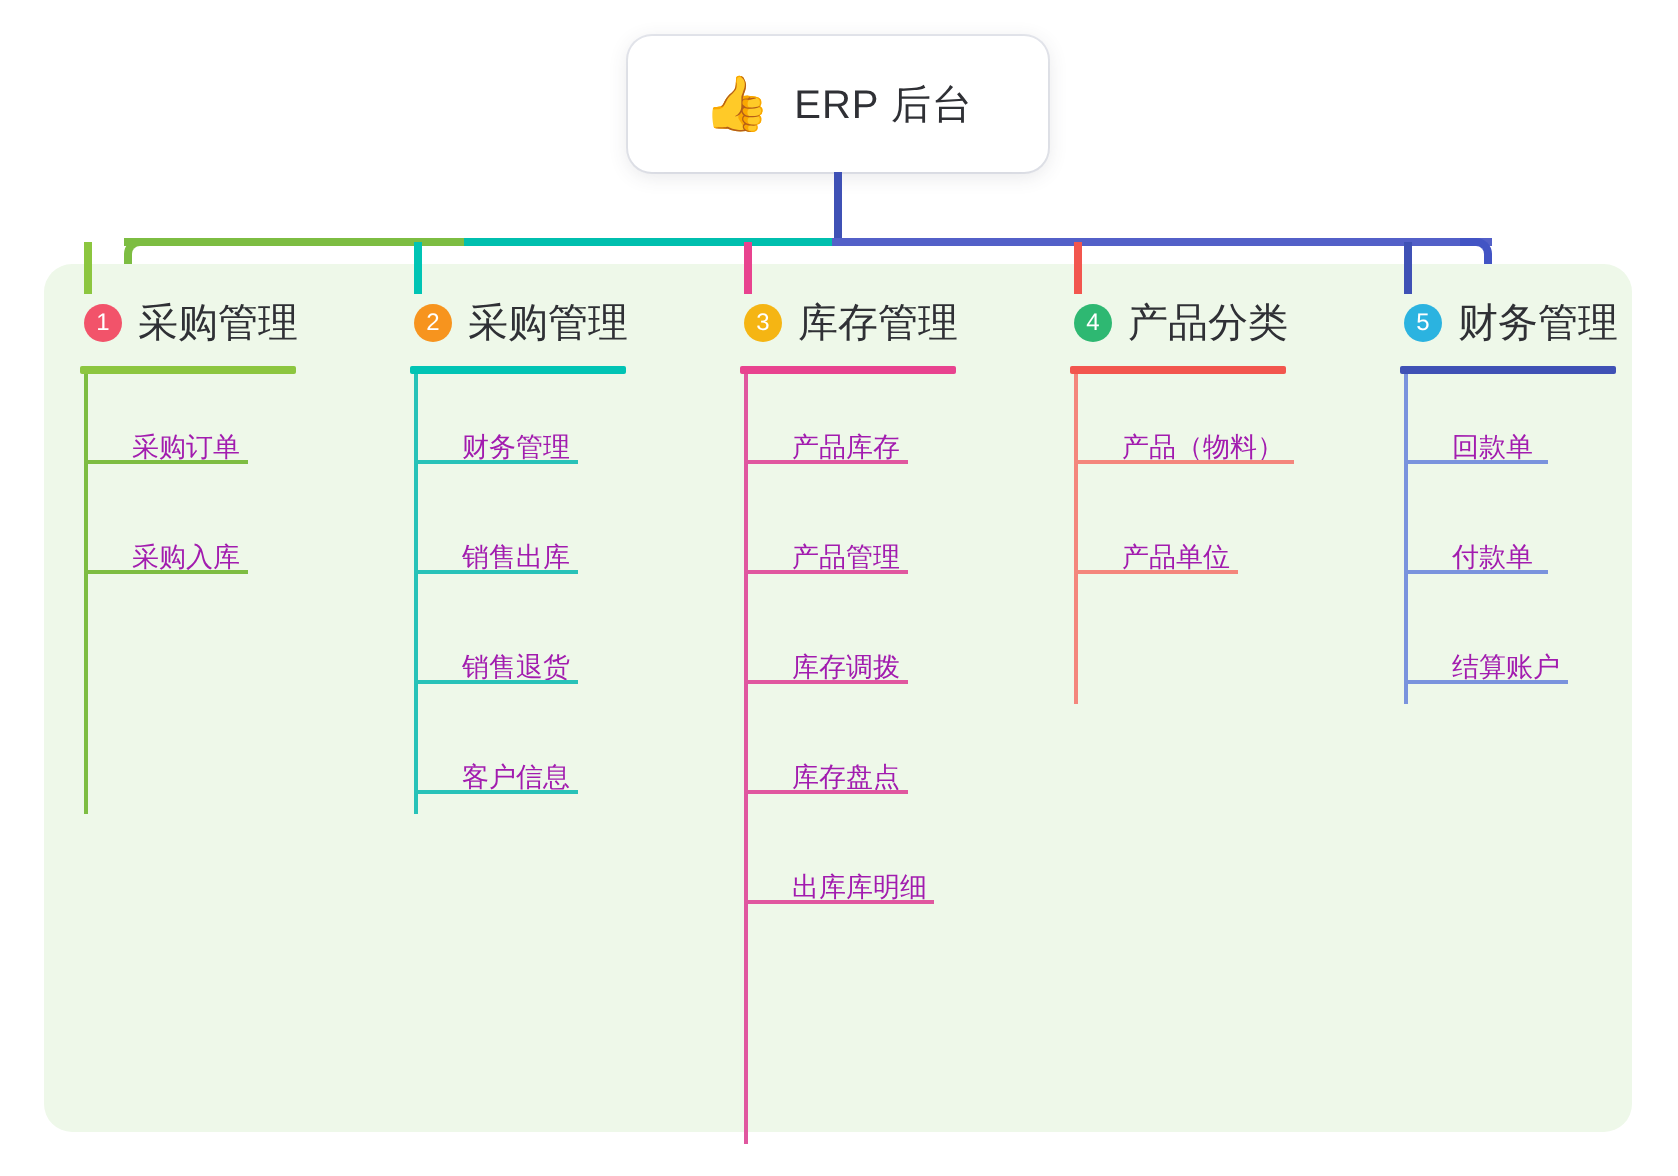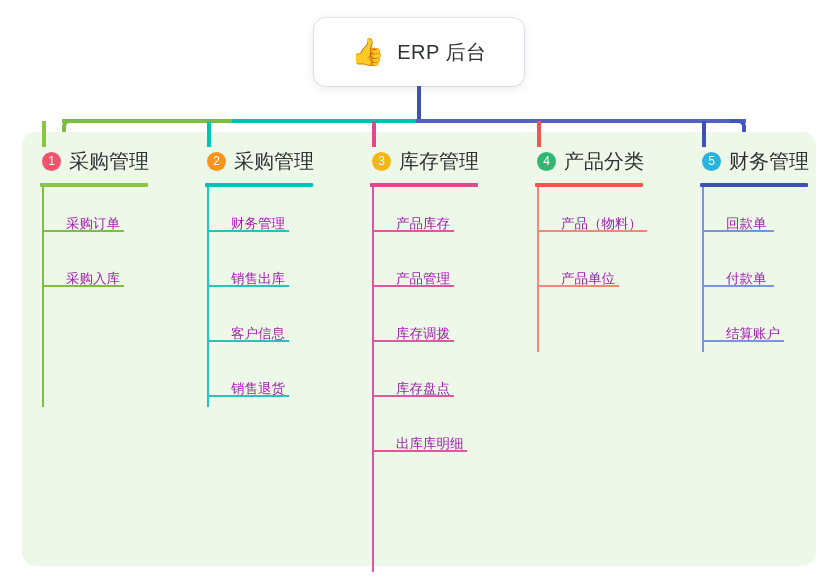--- a/index.html
+++ b/index.html
@@ -133,25 +133,25 @@
           <div class="spine" style="height: 220px; background: rgb(39, 194, 184);"></div>
           <div class="item">
             <div class="item-label">财务管理</div>
             <div class="item-rule" style="width: 82px; background: rgb(39, 194, 184);"></div>
           </div>
           <div class="item">
             <div class="item-label">销售出库</div>
             <div class="item-rule" style="width: 82px; background: rgb(39, 194, 184);"></div>
           </div>
           <div class="item">
+            <div class="item-label">销售退货</div>
+            <div class="item-rule" style="width: 82px; background: rgb(39, 194, 184);"></div>
+          </div>
+          <div class="item">
             <div class="item-label">客户信息</div>
-            <div class="item-rule" style="width: 82px; background: rgb(39, 194, 184);"></div>
-          </div>
-          <div class="item">
-            <div class="item-label">销售退货</div>
             <div class="item-rule" style="width: 82px; background: rgb(39, 194, 184);"></div>
           </div>
         </div>
       </div>
       <div class="col" style="left: 370px; top: 148px;">
         <div class="col-head">
           <span class="badge" style="background: rgb(245, 181, 19);">3</span>
           <span class="col-title">库存管理</span>
         </div>
         <div class="col-rule" style="width: 108px; background: rgb(232, 67, 143);"></div>

